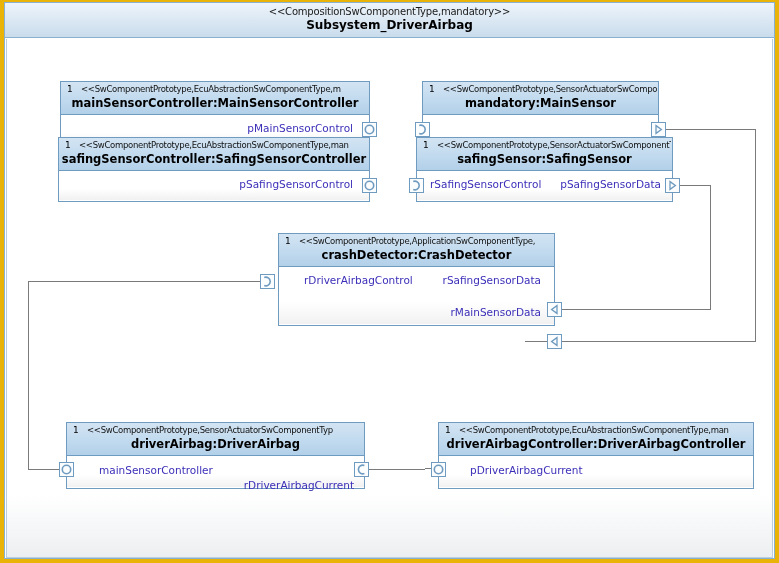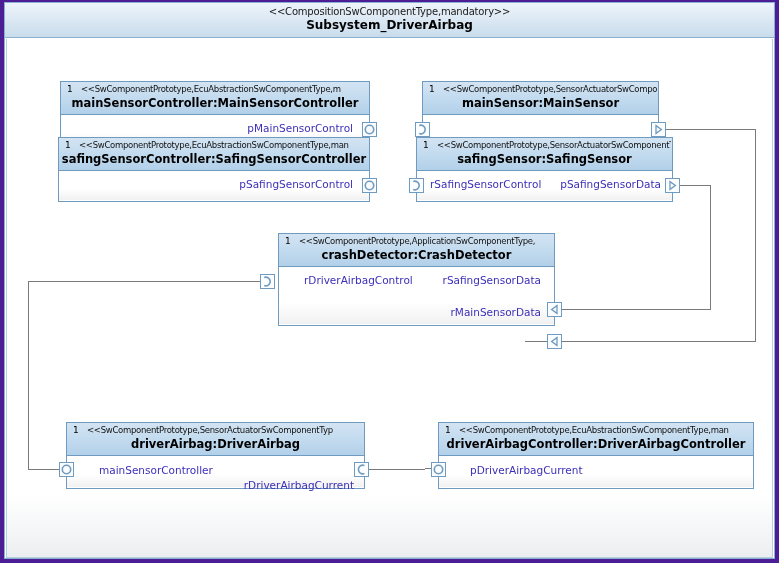--- a/index.html
+++ b/index.html
@@ -1,17 +1,17 @@
 <!DOCTYPE html>
 <html><head>
 <meta charset="utf-8">
 <style>
   html,body{margin:0;padding:0;background:#ffffff;}
   body{font-family:"Liberation Sans",sans-serif;}
-  #root{position:relative;width:779px;height:563px;overflow:hidden;background:#4c1d95;}
+  #root{position:relative;width:779px;height:563px;overflow:hidden;background:#eab308;}
 
   
   .frame{
     position:absolute;left:4px;top:2px;width:771px;height:557px;
     border:1px solid #8ab0cf;background:#ffffff;box-sizing:border-box;
   }
   .frame-header{
     position:absolute;left:0;top:0;width:100%;height:35px;
     background:linear-gradient(to bottom,#eef4fa 0%,#dde9f4 45%,#c9dcec 100%);
     border-bottom:1px solid #8ab0cf;box-sizing:border-box;
@@ -118,21 +118,21 @@
       <div class="pi" style="left:355px;top:83px;">
         <svg width="13" height="13" viewBox="0 0 13 13">
             <circle cx="6.5" cy="6.5" r="4.2" fill="none" stroke="#6f9bc0" stroke-width="1.6"></circle>
           </svg>
       </div>
 
       <div class="comp" style="left:415px;top:42px;width:237px;height:65px;">
         <div class="comp-head">
           <div class="comp-mult">1</div>
           <div class="comp-stereo">&lt;&lt;SwComponentPrototype,SensorActuatorSwCompo</div>
-          <div class="comp-name">mainSensor:MainSensor</div>
+          <div class="comp-name">mandatory:MainSensor</div>
         </div>
       </div>
 
       <div class="pi" style="left:408px;top:83px;">
         <svg width="13" height="13" viewBox="0 0 13 13">
             <path d="M3.2 2.4 A4.4 4.4 0 1 1 3.2 10.6" fill="none" stroke="#6f9bc0" stroke-width="1.6"></path>
           </svg>
       </div>
 
       <div class="pi" style="left:644px;top:83px;">

